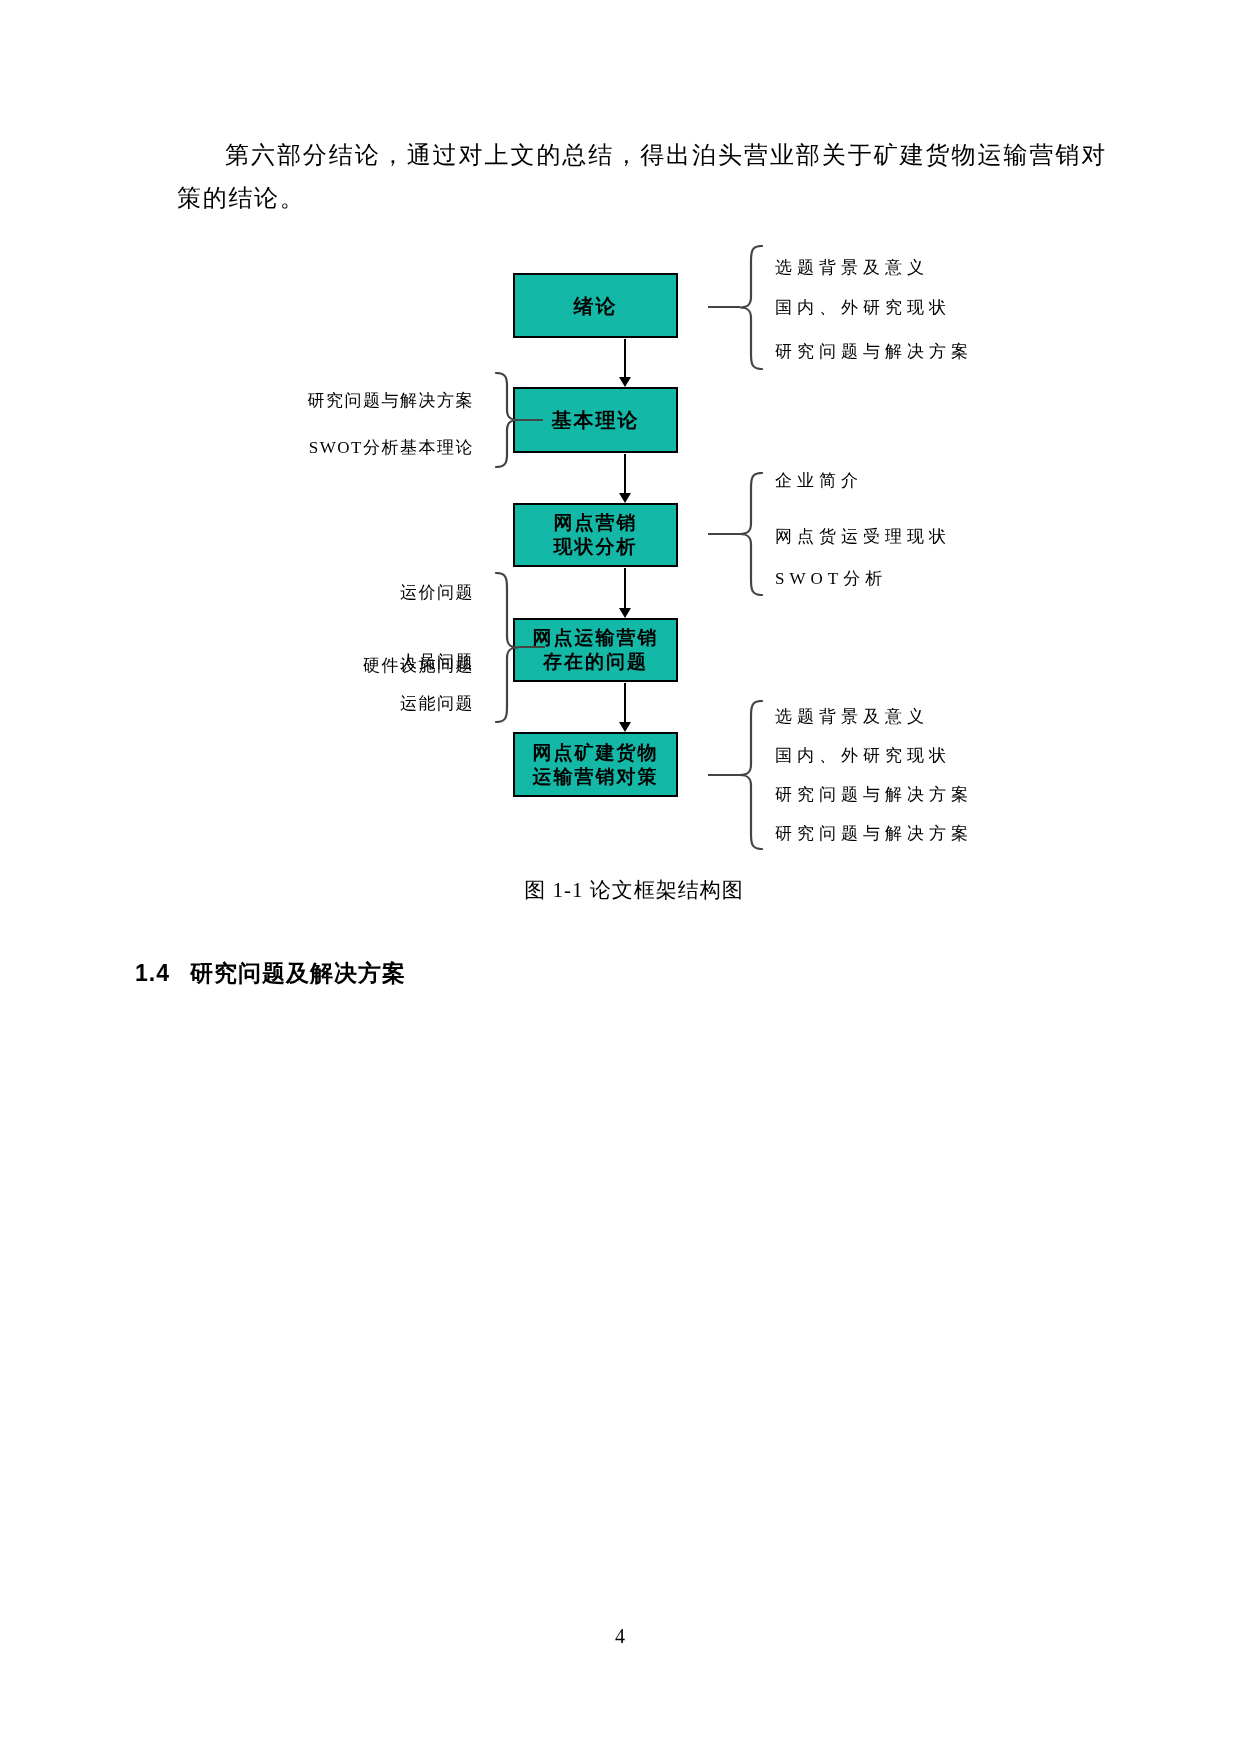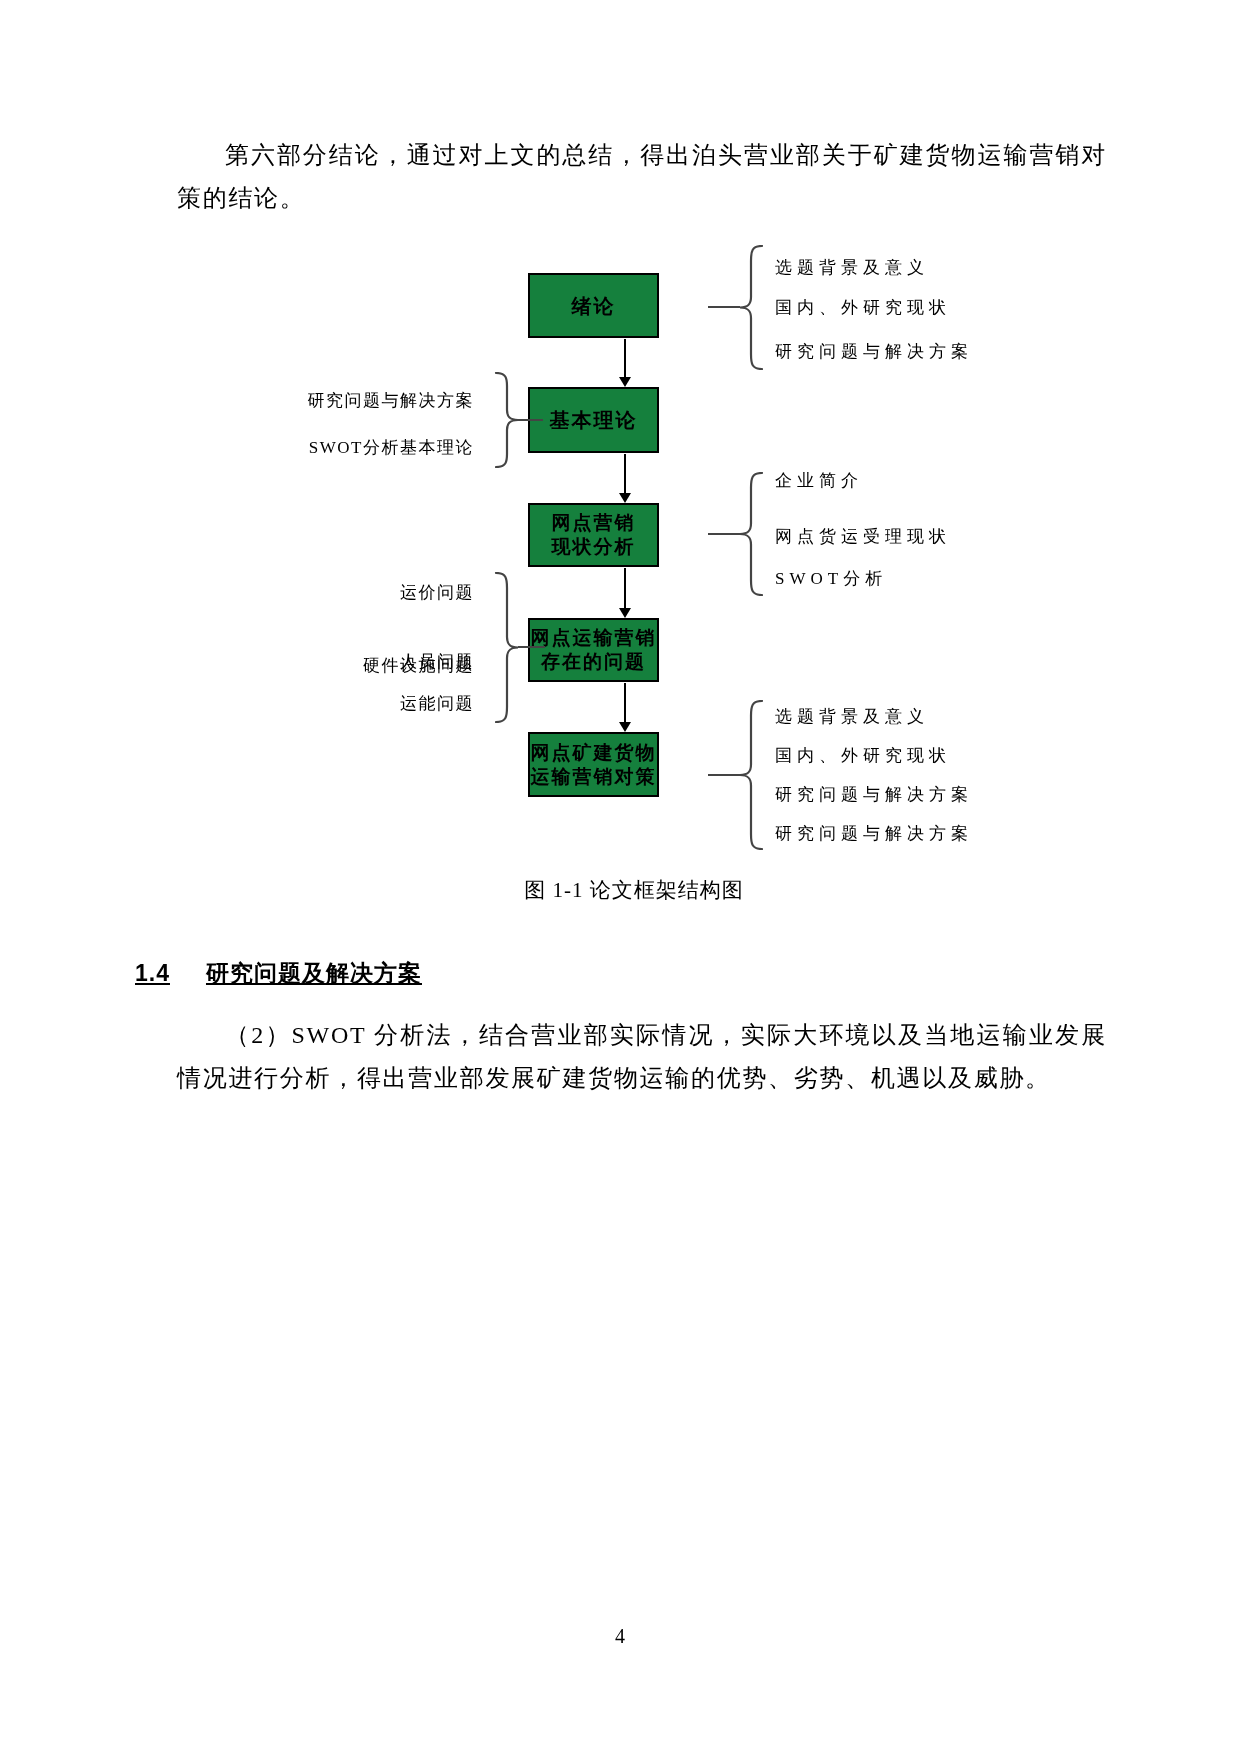--- a/index.html
+++ b/index.html
@@ -16,28 +16,28 @@
   
   .textblock {
     position:absolute; left:135px; width:972px;
     font-size:24px; line-height:42.5px; letter-spacing:1.7px;
     text-align:justify;
   }
   .textblock p { text-indent:48px;margin-left:42px; }
   
   .heading {
     position:absolute; left:135px; top:958px;
-    display:flex; align-items:baseline; gap:36px;
+    display:flex; align-items:baseline; gap:20px;
     font-family:"Liberation Sans", sans-serif;
-    font-weight:bold; font-size:23px; letter-spacing:1px;text-decoration:underline;
+    font-weight:bold; font-size:23px; letter-spacing:1px;
   }
   
   .flowbox {
-    position:absolute; left:528px; width:131px;
-    border:2px solid #000; background:#15803d;
+    position:absolute; left:513px; width:165px;
+    border:2px solid #000; background:#14b8a6;
     display:flex; flex-direction:column; align-items:center; justify-content:center;
     font-family:"Liberation Sans", sans-serif;
     font-weight:bold; font-size:19px; line-height:24px; letter-spacing:2px;
     text-align:center;
   }
   .ditem {
     position:absolute; font-size:17px; line-height:28px; white-space:nowrap;
   }
   .ditem.right { left:775px; letter-spacing:5px; }
   .ditem.left  { right:766px; letter-spacing:1.5px; text-align:right; }
@@ -140,18 +140,17 @@
 
     <div class="caption">图 1-1 论文框架结构图</div>
   </div>
 
   <div class="heading">
     <span>1.4</span>
     <span>研究问题及解决方案</span>
   </div>
 
   <div class="textblock" style="top:1014px;">
-    <p>（2）SWOT 分析法，结合营业部实际情况，实际大环境以及当地运输业发展情况进行分析，得出营业部发展矿建货物运输的优势、劣势、机遇以及威胁。</p>
   </div>
 
   <div class="pagenum">4</div>
 
 </div>
 
 </body></html>

